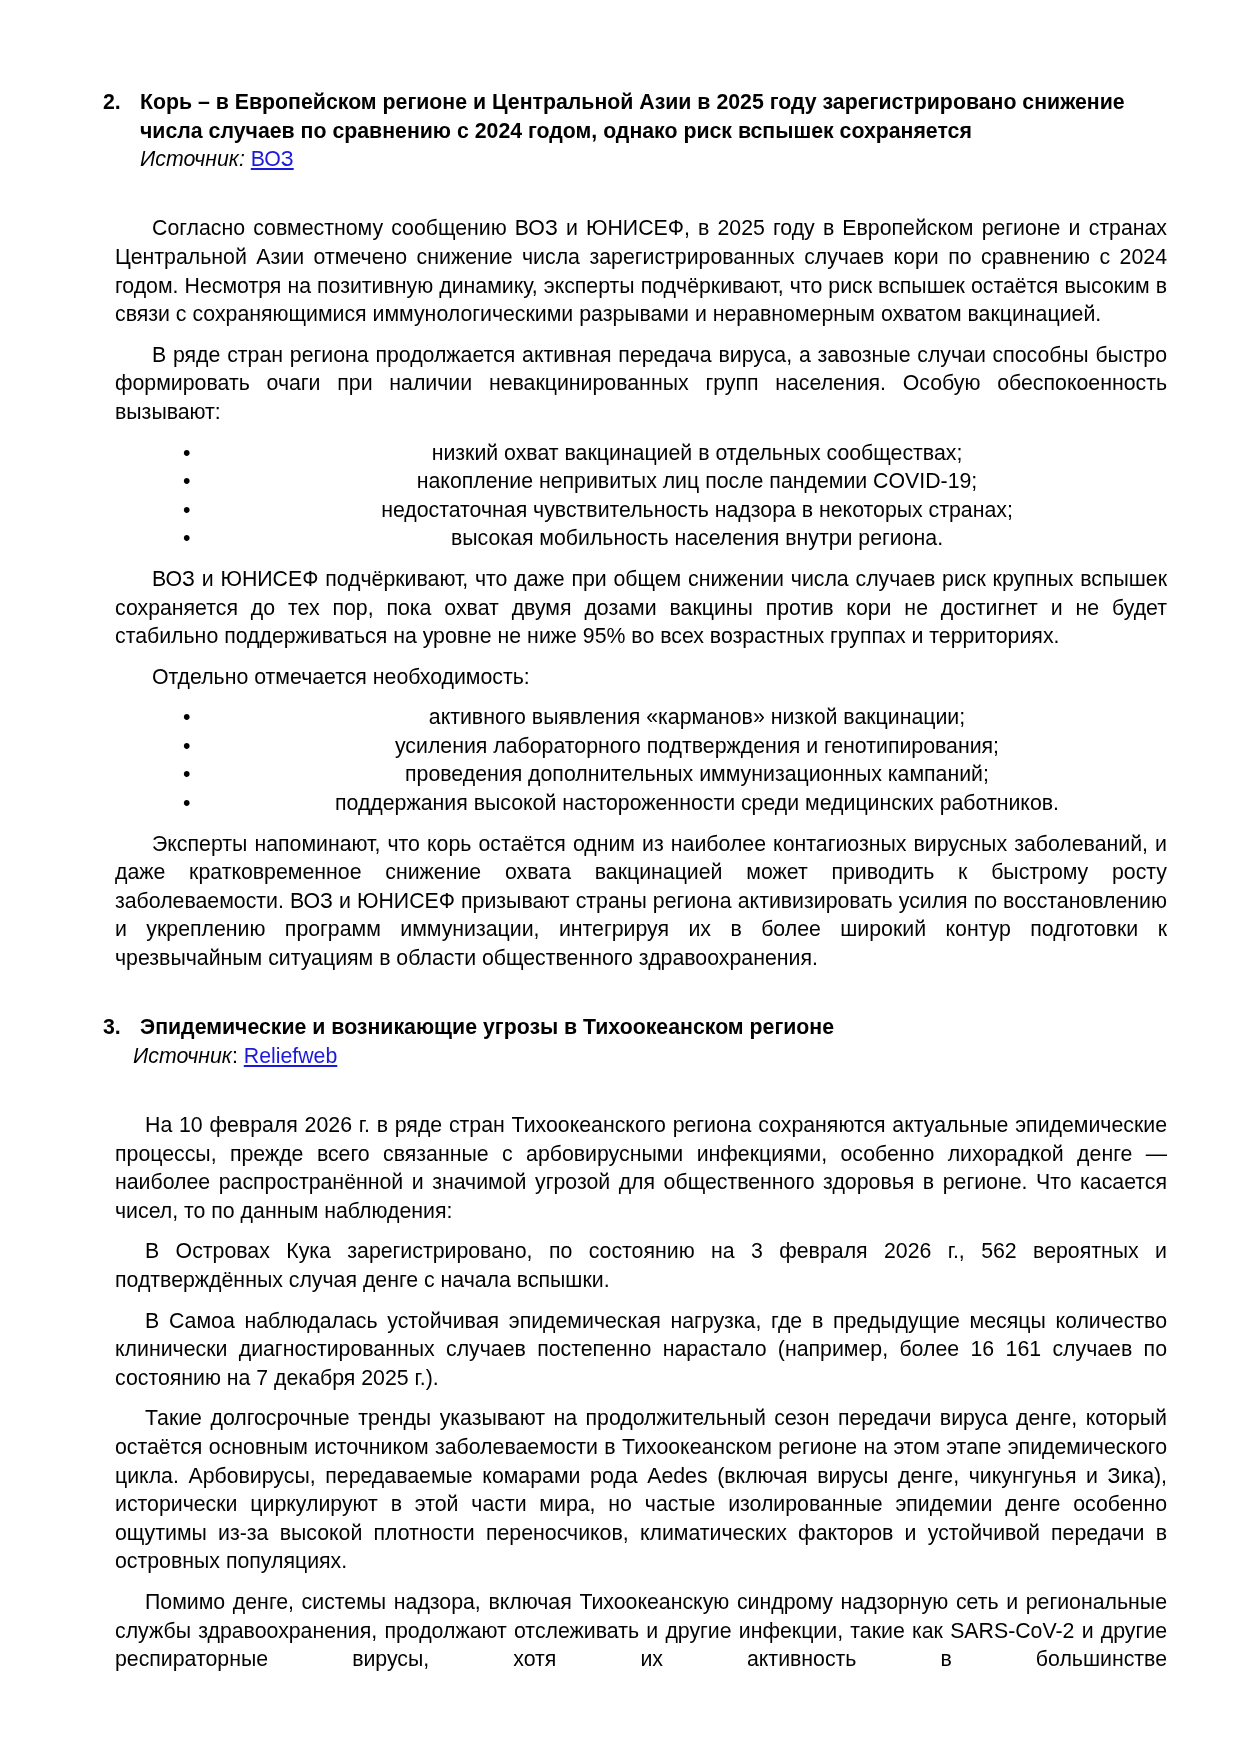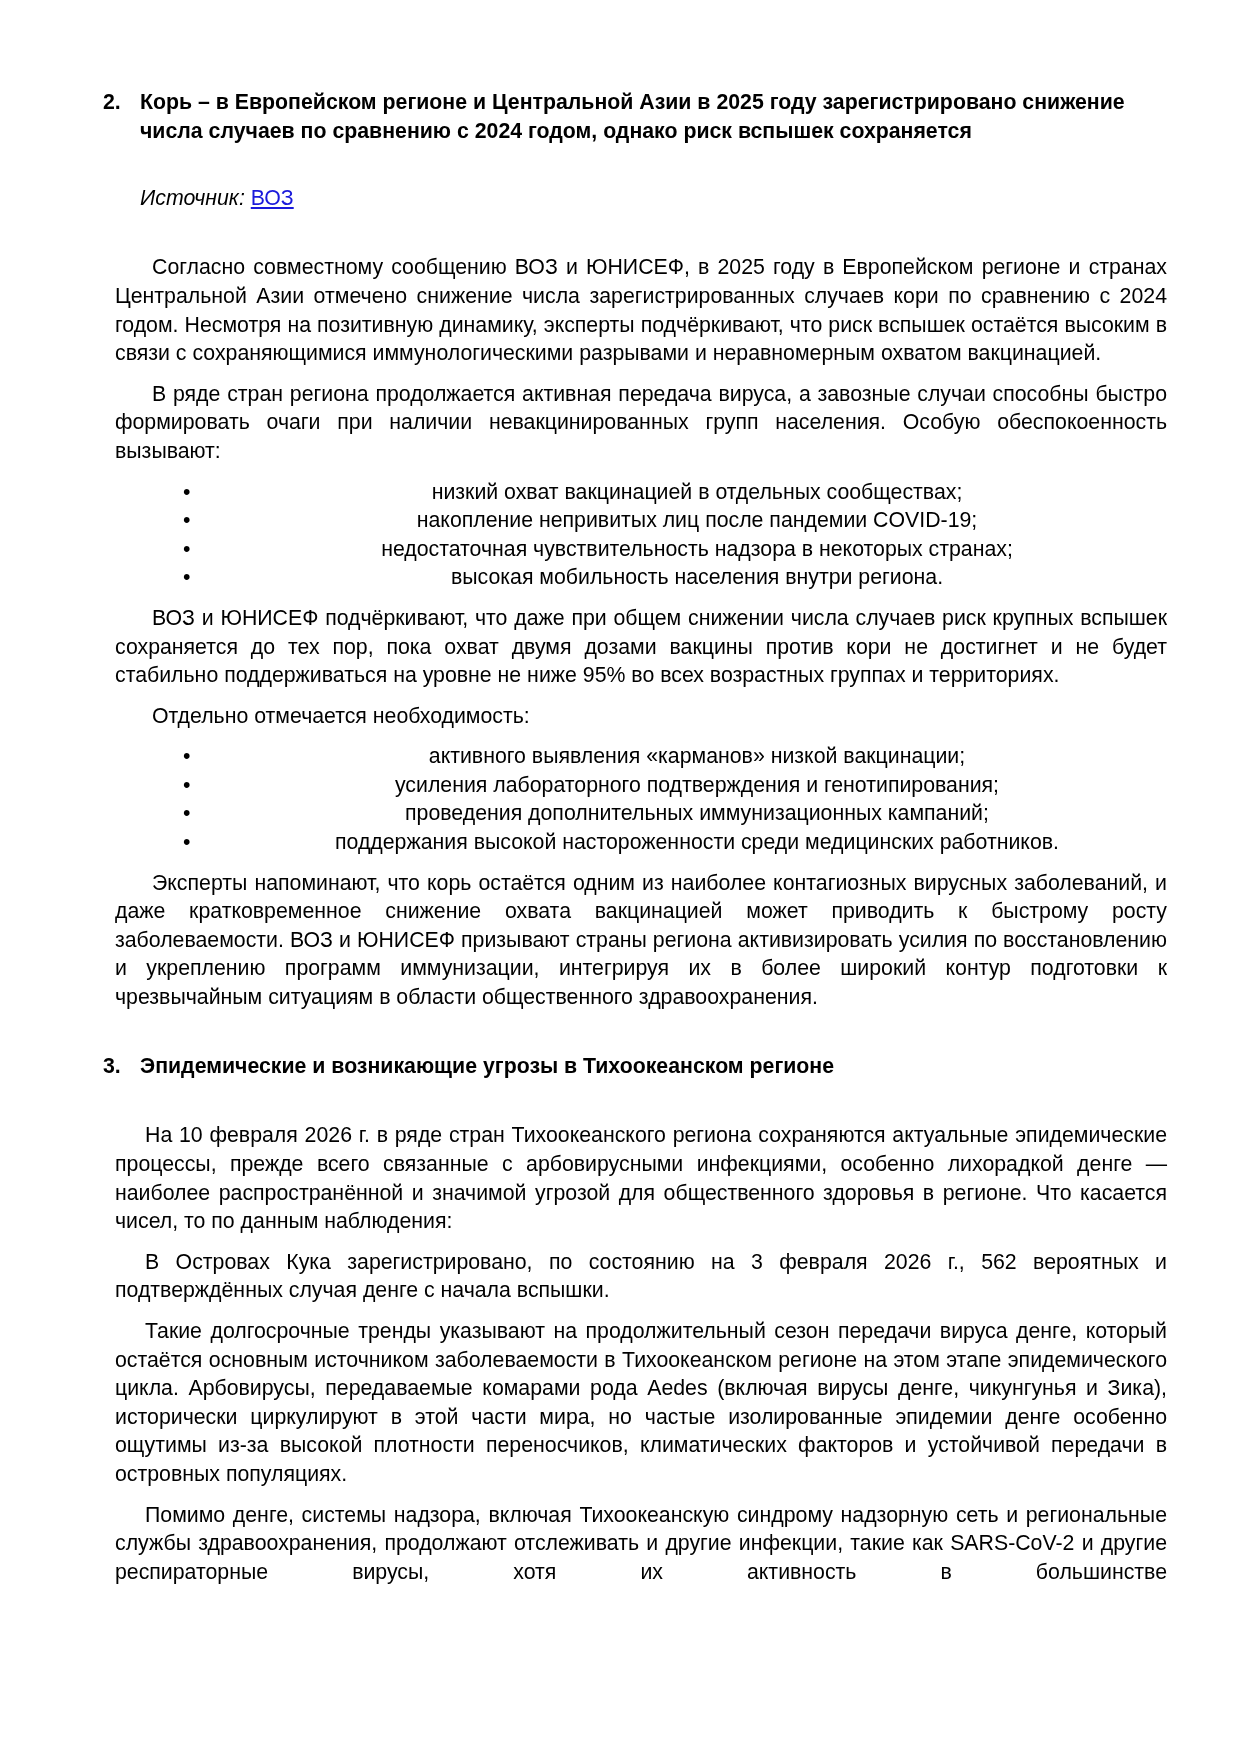--- a/index.html
+++ b/index.html
@@ -7,21 +7,21 @@
     width: 1240px; height: 1754px; overflow: hidden; position: relative;
     font-family: "Liberation Sans", sans-serif; color: #000;
   }
   .page { position: absolute; left: 103px; top: 88px; width: 1076px; font-size: 21.3px; line-height: 28.6px; }
   .h { display: flex; font-weight: bold; font-size: 21.3px; line-height: 28.6px; }
   .h .num { width: 37px; flex: none; }
   .h .num3 { width: 37px; flex: none; }
   .h .ttl { flex: 1; }
   .src { font-style: italic; }
   .src a { font-style: normal; color: #1a1adb; text-decoration: underline; }
-  .src1 { padding-left: 37px; margin-top: 39px; }
+  .src1 { padding-left: 37px; }
   .src2 { padding-left: 30px; }
   .gap { height: 28.6px; }
   p { margin: 12px; text-align: justify; text-indent: 37px; }
   p.i2 { text-indent: 30px; }
   ul { margin: 0; padding: 0; list-style: none; }
   ul li { position: relative; padding-left: 112px; text-align: center; }
   ul li::before { content: "\2022"; position: absolute; left: 80px; top: 0; }
 </style>
 </head>
 <body>
@@ -57,20 +57,25 @@
     <p>Эксперты напоминают, что корь остаётся одним из наиболее контагиозных вирусных заболеваний, и даже кратковременное снижение охвата вакцинацией может приводить к быстрому росту заболеваемости. ВОЗ и ЮНИСЕФ призывают страны региона активизировать усилия по восстановлению и укреплению программ иммунизации, интегрируя их в более широкий контур подготовки к чрезвычайным ситуациям в области общественного здравоохранения.</p>
   </section>
 
   <div class="gap"></div>
 
   <section>
     <div class="h">
       <span class="num3">3.</span>
       <span class="ttl">Эпидемические и возникающие угрозы в Тихоокеанском регионе</span>
     </div>
+    <div class="src src2">
+      <span>Источник</span><span style="font-style:normal">:</span>
+      <a href="#">Reliefweb</a>
+    </div>
     <div class="gap"></div>
     <p class="i2">На 10 февраля 2026 г. в ряде стран Тихоокеанского региона сохраняются актуальные эпидемические процессы, прежде всего связанные с арбовирусными инфекциями, особенно лихорадкой денге — наиболее распространённой и значимой угрозой для общественного здоровья в регионе. Что касается чисел, то по данным наблюдения:</p>
     <p class="i2">В Островах Кука зарегистрировано, по состоянию на 3 февраля 2026 г., 562 вероятных и подтверждённых случая денге с начала вспышки.</p>
+    <p class="i2">В Самоа наблюдалась устойчивая эпидемическая нагрузка, где в предыдущие месяцы количество клинически диагностированных случаев постепенно нарастало (например, более 16 161 случаев по состоянию на 7 декабря 2025 г.).</p>
     <p class="i2">Такие долгосрочные тренды указывают на продолжительный сезон передачи вируса денге, который остаётся основным источником заболеваемости в Тихоокеанском регионе на этом этапе эпидемического цикла. Арбовирусы, передаваемые комарами рода Aedes (включая вирусы денге, чикунгунья и Зика), исторически циркулируют в этой части мира, но частые изолированные эпидемии денге особенно ощутимы из-за высокой плотности переносчиков, климатических факторов и устойчивой передачи в островных популяциях.</p>
     <p class="i2" style="text-align-last: justify;">Помимо денге, системы надзора, включая Тихоокеанскую синдрому надзорную сеть и региональные службы здравоохранения, продолжают отслеживать и другие инфекции, такие как SARS-CoV-2 и другие респираторные вирусы, хотя их активность в большинстве</p>
   </section>
 
 </div>
 
 </body></html>

